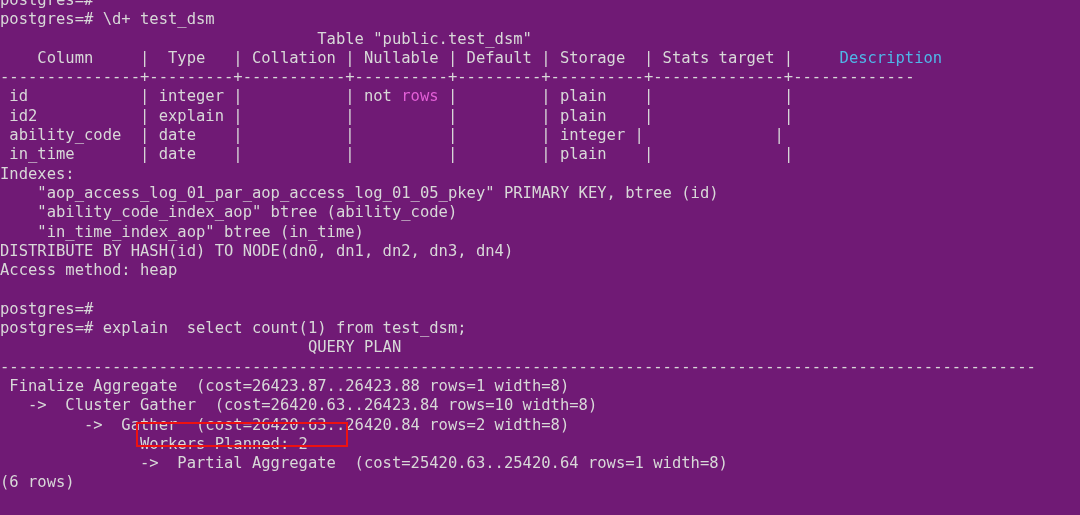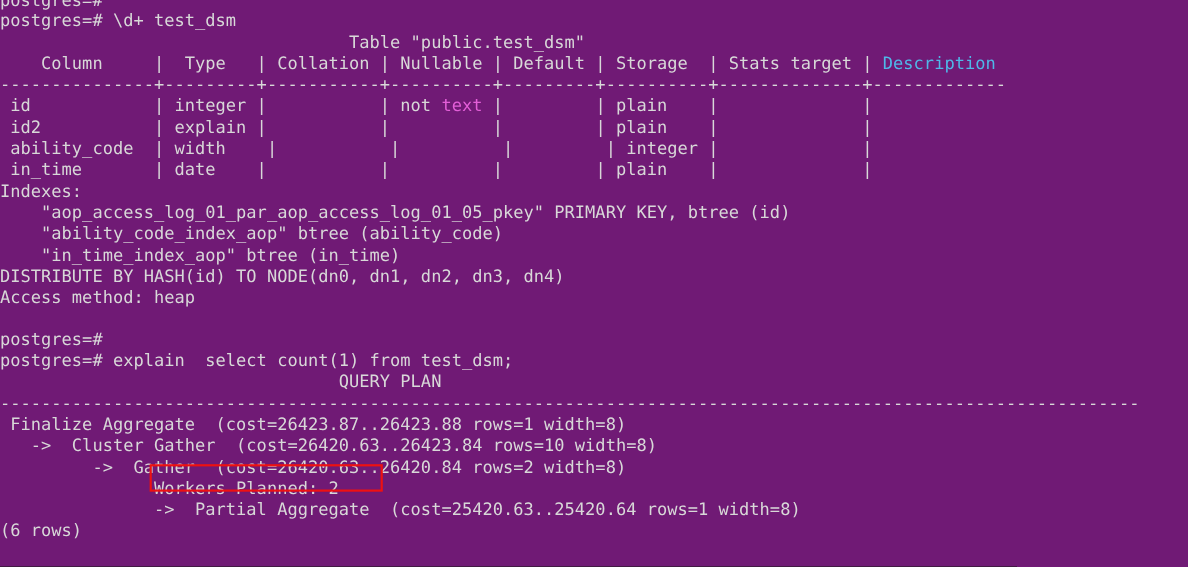--- a/index.html
+++ b/index.html
@@ -28,21 +28,21 @@
     padding: 0 0 0 0;
   }
   .line {
     white-space: pre;
     height: 19.3px;
     font-family: "DejaVu Sans Mono", "Liberation Mono", monospace;
     font-size: 15.5px;
     color: #d8d8d8;
   }
   .tok-null { color: #e35fd8; }
-  .tok-desc { color: #4fb7e8; }
+  .tok-desc { color: #4fb7e8; margin-left: 37px; }
   #highlight-box {
     position: absolute;
     left: 136px;
     top: 422px;
     width: 212px;
     height: 25px;
     border: 2px solid #ee1111;
     box-sizing: border-box;
     pointer-events: none;
   }
@@ -56,25 +56,25 @@
     <div class="line">postgres=#</div>
 
     <div class="line">postgres=# \d+ test_dsm</div>
 
     <div class="line"><span>                                  </span><span>Table "public.test_dsm"</span></div>
 
     <div class="line"><span>    Column     |  Type   | Collation | Nullable | Default | Storage  | Stats target | </span><span class="tok-desc" style="color: rgb(79, 183, 232);">Description</span></div>
 
     <div class="line">---------------+---------+-----------+----------+---------+----------+--------------+-------------</div>
 
-    <div class="line"><span> id            | integer |           | not </span><span class="tok-null" style="color: rgb(227, 95, 216);">text</span><span> |         | plain    |              | </span></div>
+    <div class="line"><span> id            | integer |           | not </span><span class="tok-null" style="color: rgb(227, 95, 216);">rows</span><span> |         | plain    |              | </span></div>
 
     <div class="line"><span> id2           | explain |           |      </span><span class="tok-null" style="color: rgb(227, 95, 216);"></span><span>    |         | plain    |              | </span></div>
 
-    <div class="line"><span> ability_code  | width    |           |      </span><span class="tok-null" style="color: rgb(227, 95, 216);"></span><span>    |         | integer |              | </span></div>
+    <div class="line"><span> ability_code  | date    |           |      </span><span class="tok-null" style="color: rgb(227, 95, 216);"></span><span>    |         | integer |              | </span></div>
 
     <div class="line"><span> in_time       | date    |           |      </span><span class="tok-null" style="color: rgb(227, 95, 216);"></span><span>    |         | plain    |              | </span></div>
 
     <div class="line">Indexes:</div>
 
     <div class="line">    "aop_access_log_01_par_aop_access_log_01_05_pkey" PRIMARY KEY, btree (id)</div>
     <div class="line">    "ability_code_index_aop" btree (ability_code)</div>
     <div class="line">    "in_time_index_aop" btree (in_time)</div>
 
     <div class="line">DISTRIBUTE BY HASH(id) TO NODE(dn0, dn1, dn2, dn3, dn4)</div>

